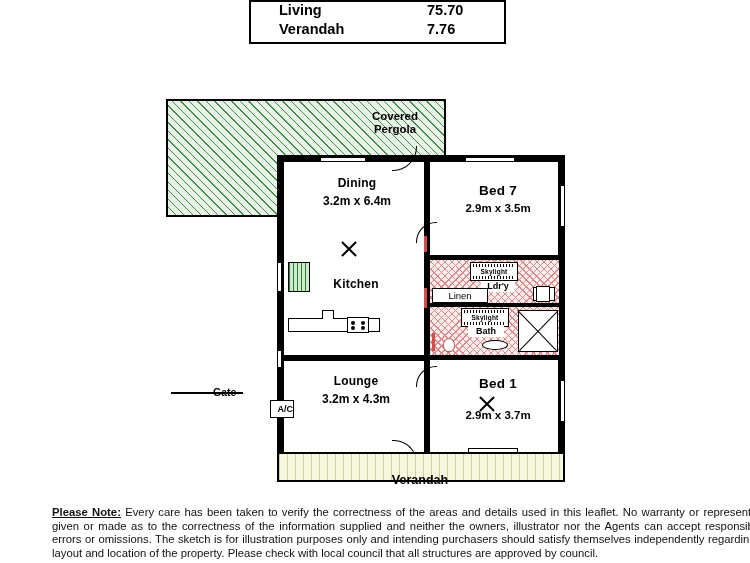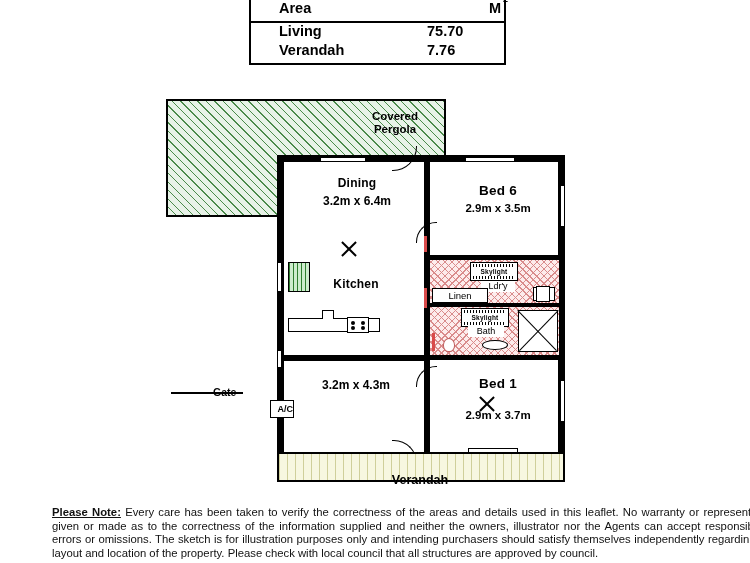--- a/index.html
+++ b/index.html
@@ -136,21 +136,21 @@
       repeating-linear-gradient(-45deg, transparent 0 4px, #d98b8b 4px 5px);
   }
   .ldry { left: 430px; top: 260px; width: 129px; height: 43px; }
   .bath { left: 430px; top: 307px; width: 129px; height: 48px; }
 
   
   .hatch-label {
     position: absolute;
     background: #fff;
     font-size: 9px;
-    font-weight: normal;
+    font-weight: bold;
     text-align: center;
     line-height: 11px;
     padding: 0 2px;
   }
 
   
   .skylight {
     position: absolute;
     width: 46px;
     background: #ffffff;
@@ -406,25 +406,20 @@
   }
   .note .hdr {
     font-weight: bold;
     text-decoration: underline;
   }
 </style>
 </head>
 <body>
 
 <div class="area-table">
-  <div class="area-row">
-    <span class="lbl">Area</span>
-    <span class="val"></span>
-    <span class="unit"><span>M</span><sup>2</sup></span>
-  </div>
   <div class="area-row sep">
     <span class="lbl">Living</span>
     <span class="val">75.70</span>
   </div>
   <div class="area-row">
     <span class="lbl">Verandah</span>
     <span class="val">7.76</span>
   </div>
 </div>
 
@@ -497,29 +492,30 @@
   <div class="reddoor" style="left:432px; top:333px; width:3px; height:18px;"></div>
   <div class="reddoor" style="left:424px; top:236px; width:3px; height:16px;"></div>
 
   <div class="room" style="left:298px; top:176px; width:118px;">
     <div class="name">Dining</div>
     <div class="dims">3.2m x 6.4m</div>
   </div>
   <div class="fan" style="left:339px; top:239px;"></div>
 
   <div class="room small" style="left:438px; top:183px; width:120px;">
-    <div class="name">Bed 6</div>
+    <div class="name">Bed 7</div>
     <div class="dims">2.9m x 3.5m</div>
   </div>
 
   <div class="room" style="left:300px; top:277px; width:112px;">
     <div class="name">Kitchen</div>
   </div>
 
   <div class="room" style="left:296px; top:374px; width:120px;">
+    <div class="name">Lounge</div>
     <div class="dims">3.2m x 4.3m</div>
   </div>
 
   <div class="room small" style="left:438px; top:376px; width:120px;">
     <div class="name">Bed 1</div>
     <div class="dims" style="margin-top:18px;">2.9m x 3.7m</div>
   </div>
   <div class="fan" style="left:477px; top:394px;"></div>
 
   <div class="acbox">A/C</div>

